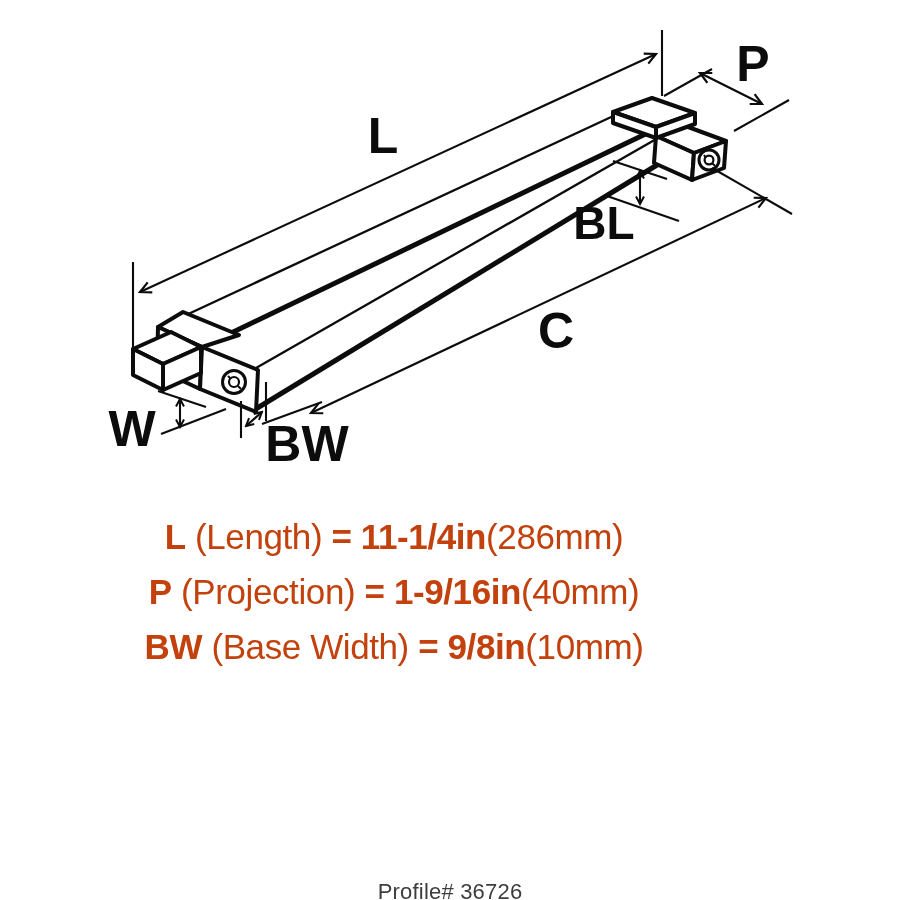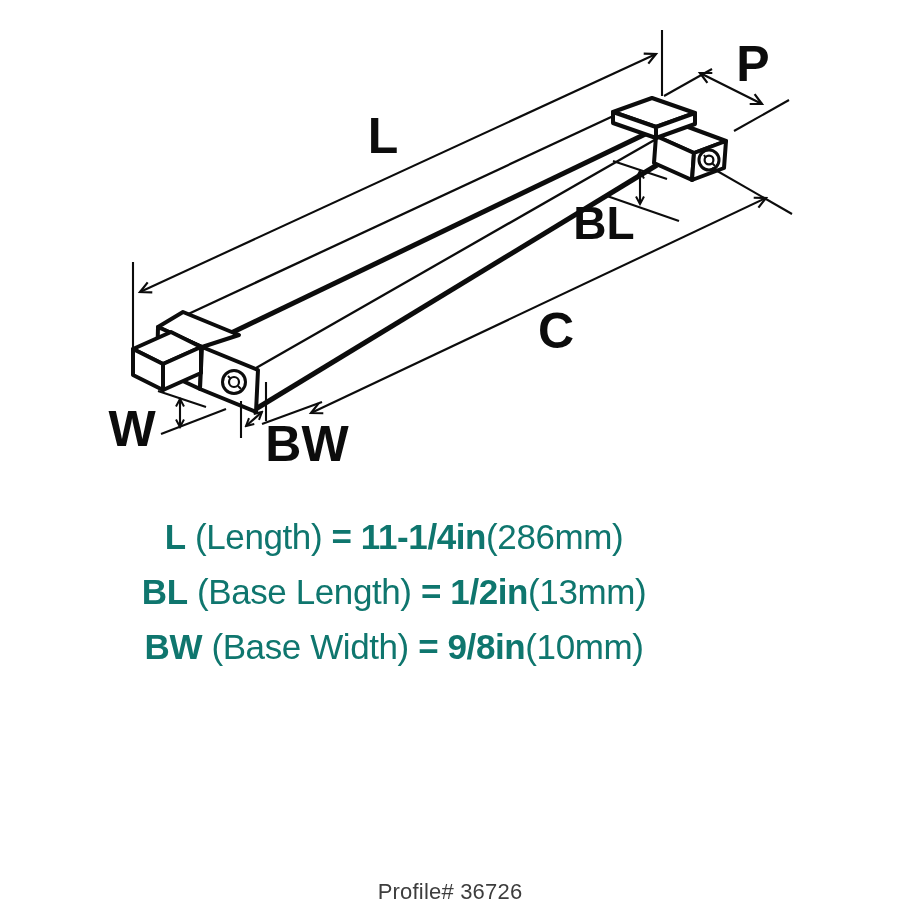--- a/index.html
+++ b/index.html
@@ -8,21 +8,21 @@
     font-family:"Liberation Sans", sans-serif;color:#111;
   }
   #diagram{position:absolute;top:0;left:0;}
   .dim-label{
     font-family:"Liberation Sans", sans-serif;
     font-weight:bold;fill:#0c0c0c;
   }
   .specs{
     position:absolute;top:509px;left:0;width:788px;
     text-align:center;line-height:55px;font-size:35px;letter-spacing:-0.4px;
-    white-space:nowrap;color:#0f766e;
+    white-space:nowrap;color:#c2410c;
   }
   .spec-line b{font-weight:700;}
   .spec-line .nm{font-weight:400;}
   .spec-line .mt{font-weight:400;}
   .profile{
     position:absolute;top:847px;left:0;width:900px;text-align:center;
     font-size:22px;color:#3d3d3d;letter-spacing:0.2px;margin-top:32px;
   }
 </style>
 </head>
@@ -113,19 +113,19 @@
     <text class="dim-label" x="383" y="153" font-size="50" text-anchor="middle">L</text>
     <text class="dim-label" x="753" y="81" font-size="50" text-anchor="middle">P</text>
     <text class="dim-label" x="604" y="239" font-size="46" text-anchor="middle">BL</text>
     <text class="dim-label" x="556" y="348" font-size="50" text-anchor="middle">C</text>
     <text class="dim-label" x="132" y="446" font-size="50" text-anchor="middle">W</text>
     <text class="dim-label" x="307" y="461" font-size="50" text-anchor="middle">BW</text>
   </svg>
 
   <div class="specs">
     <div class="spec-line"><b>L</b> <span class="nm">(Length)</span> <b>= 11-1/4in</b><span class="mt">(286mm)</span></div>
-    <div class="spec-line"><b>BL</b> <span class="nm">(Base Length)</span> <b>= 1/2in</b><span class="mt">(13mm)</span></div>
+    <div class="spec-line"><b>P</b> <span class="nm">(Projection)</span> <b>= 1-9/16in</b><span class="mt">(40mm)</span></div>
     <div class="spec-line"><b>BW</b> <span class="nm">(Base Width)</span> <b>= 9/8in</b><span class="mt">(10mm)</span></div>
   </div>
 
   <div class="profile">Profile# 36726</div>
 
 </div>
 
 </body></html>

